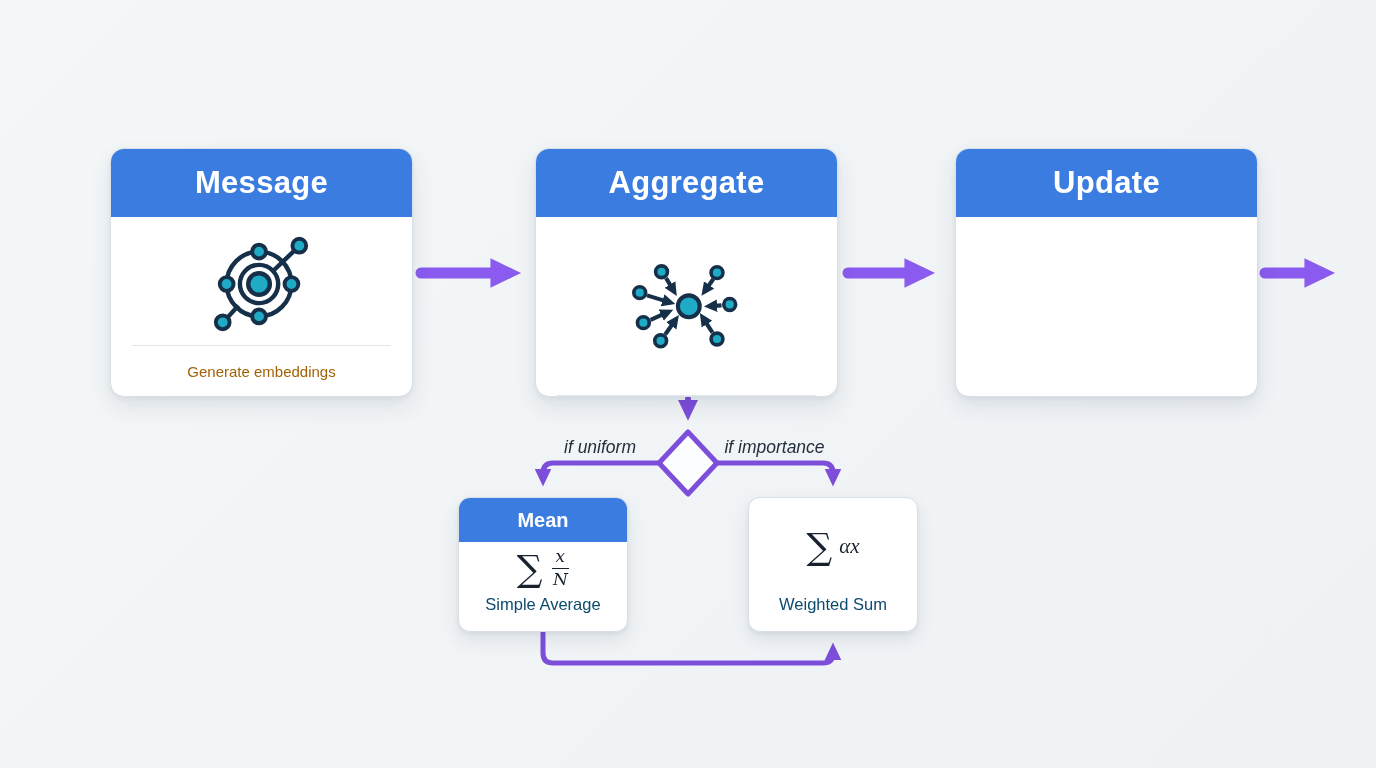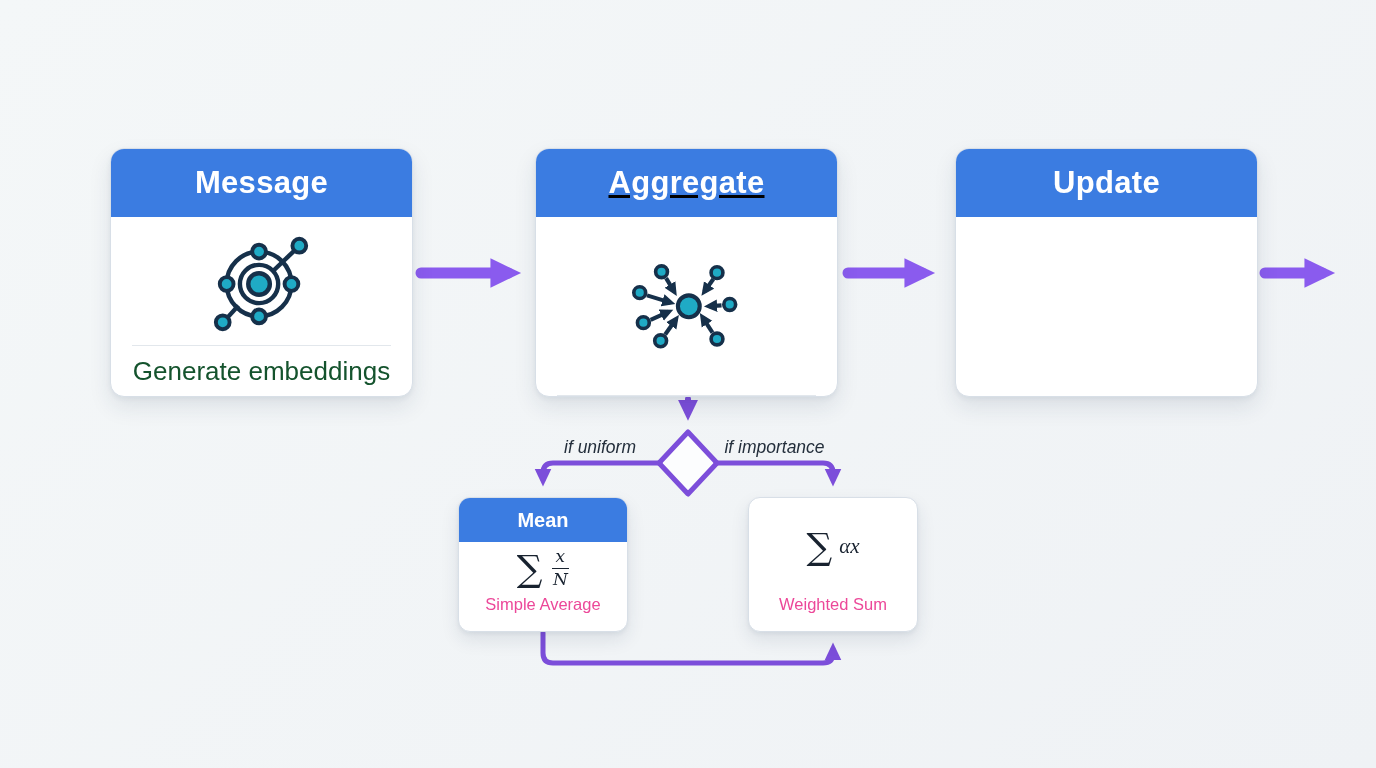--- a/index.html
+++ b/index.html
@@ -29,21 +29,21 @@
     height: 68px; flex: 0 0 68px;
     background: #3B7CE1;
     display: flex; align-items: center; justify-content: center;
   }
   .stage-title { color: #FFFFFF; font-size: 31px; font-weight: bold; letter-spacing: 0.3px; }
   .stage-body { flex: 1; display: flex; flex-direction: column; align-items: center; }
   .icon-zone { flex: 1; display: flex; align-items: center; justify-content: center; padding-top: 6px; }
   .card-divider { width: 86%; border: 0; border-top: 1px solid #E2E7EC; }
   .stage-caption {
     height: 50px; display: flex; align-items: center; justify-content: center;
-    font-size: 26px; color: #14532d;
+    font-size: 15px; color: #a16207;
   }
 
   
   .branch-card {
     position: absolute;
     width: 170px; height: 135px;
     background: #FFFFFF;
     border: 1.5px solid #D8DFE7;
     border-radius: 12px;
     box-shadow: 0 8px 18px rgba(25,45,80,0.10), 0 2px 4px rgba(25,45,80,0.06);
@@ -52,21 +52,21 @@
   }
   .branch-header {
     height: 44px; flex: 0 0 44px;
     background: #3B7CE1;
     display: flex; align-items: center; justify-content: center;
   }
   .branch-title { color: #FFFFFF; font-size: 20px; font-weight: bold; }
   .formula-zone { flex: 1; display: flex; align-items: center; justify-content: center; }
   .branch-caption {
     height: 36px; display: flex; align-items: flex-start; justify-content: center;
-    font-size: 16.5px; color: #ec4899;
+    font-size: 16.5px; color: #0c4a6e;
   }
 
   
   .math { font-family: "DejaVu Serif", serif; color: #18222F; display: flex; align-items: center; }
   .sigma { font-size: 36px; line-height: 1; font-style: normal; }
   .frac { display: inline-flex; flex-direction: column; align-items: center; margin-left: 9px; font-style: italic; font-size: 17px; line-height: 1.15; }
   .frac .num { padding: 0 4px 1px 4px; border-bottom: 1.6px solid #18222F; }
   .frac .den { padding-top: 1px; }
   .expr { font-style: italic; font-size: 21px; margin-left: 7px; font-family: Liberation Serif, serif; }
 
@@ -140,21 +140,21 @@
           <circle cx="52" cy="88" r="7" fill="#1FAAC5" stroke="#16304A" stroke-width="4"></circle>
           <circle cx="93" cy="16" r="7" fill="#1FAAC5" stroke="#16304A" stroke-width="4"></circle>
           <circle cx="15" cy="94" r="7" fill="#1FAAC5" stroke="#16304A" stroke-width="4"></circle>
         </svg>
       </div>
       <hr class="card-divider">
       <div class="stage-caption">Generate embeddings</div>
     </div>
   </div>
 
-  <div class="stage-card" style="left:535px; top:148px;text-decoration:underline;">
+  <div class="stage-card" style="left:535px; top:148px;">
     <div class="stage-header">
       <span class="stage-title">Aggregate</span>
     </div>
     <div class="stage-body">
       <div class="icon-zone">
         <svg width="128" height="100" viewBox="0 0 140 110">
           <defs>
             <marker id="mNavy" viewBox="0 0 10 10" refX="6" refY="5" markerWidth="3.4" markerHeight="3.4" orient="auto">
               <path d="M0,0.5 L9.5,5 L0,9.5 z" fill="#16304A"></path>
             </marker>

